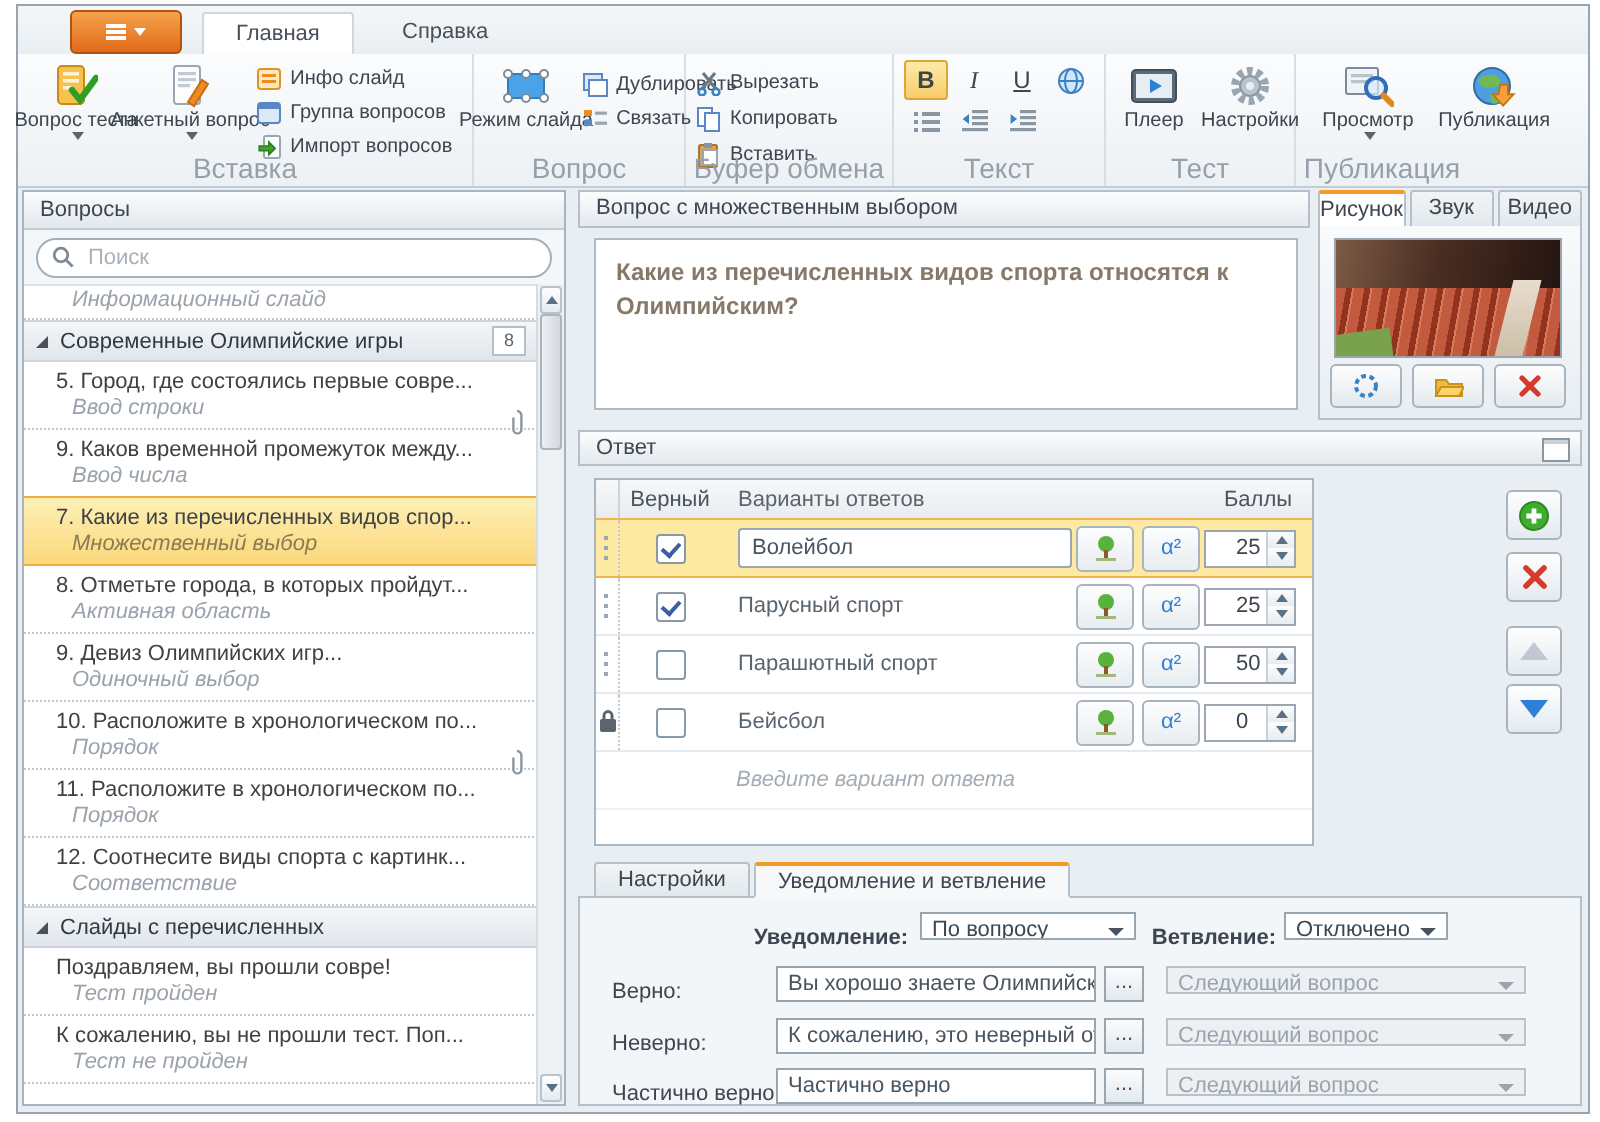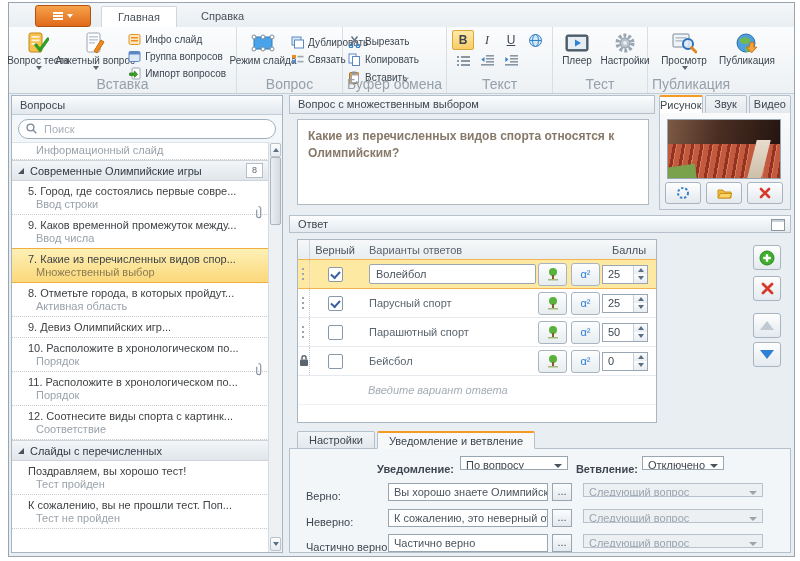--- a/index.html
+++ b/index.html
@@ -35,21 +35,21 @@
   .searchbox input{border:none;outline:none;flex:1;font:inherit;font-size:11px;color:#6a737c;background:transparent;}
   .searchbox input::placeholder{color:#a8b0b8;}
   .list{position:absolute;left:0;top:46px;right:13px;bottom:0;overflow:hidden;}
   .scrollv{position:absolute;top:46px;right:0;width:13px;bottom:0;background:#eef1f4;border-left:1px solid #d4dbe1;}
   .scbtn{position:absolute;left:1px;right:1px;height:12px;background:linear-gradient(#fdfdfe,#e6ebef);border:1px solid #b9c3cc;border-radius:2px;display:flex;align-items:center;justify-content:center;cursor:pointer;}
   .scthumb{position:absolute;left:1px;right:1px;top:15px;height:66px;background:linear-gradient(90deg,#eceff2,#d2d9df);border:1px solid #aab5bf;border-radius:2px;cursor:pointer;}
   .tri-up{width:0;height:0;border-left:3px solid transparent;border-right:3px solid transparent;border-bottom:4px solid #5a7085;}
   .tri-dn{width:0;height:0;border-left:3px solid transparent;border-right:3px solid transparent;border-top:4px solid #5a7085;}
   .item{position:relative;padding:4px 6px 3px 16px;border-bottom:1px dotted #c3cad0;cursor:pointer;}
   .item .t{color:#3f4245;line-height:13px;white-space:nowrap;overflow:hidden;}
-  .item .s{color:#9aa2ab;line-height:13px;padding-left:8px;white-space:nowrap;}
+  .item .s{color:#9aa2ab;font-style:italic;line-height:13px;padding-left:8px;white-space:nowrap;}
   .item.partial{padding-top:2px;padding-bottom:2px;}
   .item.selected{background:linear-gradient(#fdf0b6,#fbd87b);border-top:1px solid #efae3e;border-bottom:1px solid #efae3e;margin-top:-1px;}
   .ghead{height:19px;display:flex;align-items:center;gap:6px;padding:0 6px;background:linear-gradient(#f4f6f8,#e0e6eb);border-top:1px solid #cdd5db;border-bottom:1px solid #cdd5db;color:#2f3a44;cursor:pointer;}
   .exp{width:0;height:0;border-bottom:6px solid #49525c;border-left:6px solid transparent;}
   .badge{margin-left:auto;min-width:11px;height:13px;line-height:13px;text-align:center;background:#fff;border:1px solid #b4bfc9;font-size:9px;color:#5a646e;padding:0 2px;}
   .attach{position:absolute;right:6px;bottom:-8px;z-index:3;}
 
   
   .main{position:absolute;left:280px;top:92px;right:2px;bottom:2px;}
   .bar{background:linear-gradient(#fcfdfe,#e3e9ee);border:1px solid #b6c0ca;box-sizing:border-box;color:#3d4650;}
@@ -78,21 +78,21 @@
   .c-pts{width:56px;display:flex;align-items:center;padding-left:2px;box-sizing:border-box;}
   .trow{display:flex;align-items:center;height:28px;border-bottom:1px solid #e6eaee;position:relative;}
   .trow.selected{background:#fde9a2;border-top:1px solid #f2b44e;border-bottom:1px solid #f2b44e;margin-top:-1px;}
   .dots{position:absolute;left:4px;top:8px;width:2px;height:2px;background:#9aa6b2;box-shadow:0 5px 0 #9aa6b2,0 10px 0 #9aa6b2;}
   .checkbox{width:13px;height:13px;background:#fff;border:1px solid #8a99a8;border-radius:2px;position:relative;cursor:pointer;}
   .checkbox.checked::after{content:"";position:absolute;left:2px;top:3px;width:7px;height:4px;border-left:2px solid #3b5fa0;border-bottom:2px solid #3b5fa0;transform:rotate(-48deg);}
   .ansinput{flex:1;height:18px;border:1px solid #9aa6b2;border-radius:2px;background:#fff;font:inherit;color:#4a545e;padding:0 6px;margin-right:2px;}
   .iconbtn{width:27px;height:21px;border:1px solid #a8b4c0;border-radius:3px;background:linear-gradient(#fdfdfe,#e7edf0);display:flex;align-items:center;justify-content:center;cursor:pointer;}
   .alpha{color:#2e7fd6;font-size:11px;line-height:11px;}
   .spinbox{width:46px;height:19px;border:1px solid #9aa6b2;background:#fff;display:flex;align-items:stretch;box-sizing:border-box;}
-  .spinval{flex:1;padding-left:5px;line-height:17px;color:#3d4650;}
+  .spinval{flex:1;padding-left:15px;line-height:17px;color:#3d4650;}
   .spinb{width:13px;display:flex;flex-direction:column;border-left:1px solid #c8d0d8;}
   .spinb div{flex:1;display:flex;align-items:center;justify-content:center;cursor:pointer;background:linear-gradient(#fbfcfd,#e8edf1);}
   .su{width:0;height:0;border-left:3px solid transparent;border-right:3px solid transparent;border-bottom:4px solid #5a7085;}
   .sd{width:0;height:0;border-left:3px solid transparent;border-right:3px solid transparent;border-top:4px solid #5a7085;}
   .phrow{height:28px;display:flex;align-items:center;padding-left:70px;color:#a4acb4;font-style:italic;border-bottom:1px solid #eef1f4;}
   .lockic{position:absolute;left:1px;top:7px;}
   .sbtn{position:absolute;width:28px;height:25px;border:1px solid #a8b4c0;border-radius:3px;background:linear-gradient(#fefefe,#e3eaef);display:flex;align-items:center;justify-content:center;cursor:pointer;box-sizing:border-box;}
   .sbtn.disabled{cursor:default;}
   .mvup{width:0;height:0;border-left:7px solid transparent;border-right:7px solid transparent;border-bottom:9px solid #c0c9d2;}
   .mvdn{width:0;height:0;border-left:7px solid transparent;border-right:7px solid transparent;border-top:9px solid #2e7fd6;}
@@ -390,20 +390,21 @@
       <div class="item selected">
             <div class="t">7. Какие из перечисленных видов спор...</div>
             <div class="s" style="color:#8a7b52;">Множественный выбор</div>
           </div>
       <div class="item">
             <div class="t">8. Отметьте города, в которых пройдут...</div>
             <div class="s">Активная область</div>
           </div>
       <div class="item">
             <div class="t">9. Девиз Олимпийских игр...</div>
+            <div class="s">Одиночный выбор</div>
           </div>
       <div class="item">
             <div class="t">10. Расположите в хронологическом по...</div>
             <div class="s">Порядок</div>
             <span class="attach"><svg width="9" height="15">
                 <path d="M4.5 1.5 a2.2 2.2 0 0 1 2.2 2.2 v7 a2 2 0 0 1 -4 0 v-6" fill="none" stroke="#8a97a3" stroke-width="1.2"></path>
               </svg></span>
           </div>
       <div class="item">
             <div class="t">11. Расположите в хронологическом по...</div>
@@ -412,21 +413,21 @@
       <div class="item">
             <div class="t">12. Соотнесите виды спорта с картинк...</div>
             <div class="s">Соответствие</div>
           </div>
 
       <div class="ghead">
             <span class="exp"></span>
             <span>Слайды с перечисленных</span>
           </div>
       <div class="item">
-            <div class="t">Поздравляем, вы хорошо тест!</div>
+            <div class="t">Поздравляем, вы прошли совре!</div>
             <div class="s">Тест пройден</div>
           </div>
       <div class="item">
             <div class="t">К сожалению, вы не прошли тест. Поп...</div>
             <div class="s">Тест не пройден</div>
           </div>
     </div>
     <div class="scrollv">
       <div class="scbtn" style="top:1px;">
             <span class="tri-up"></span>

